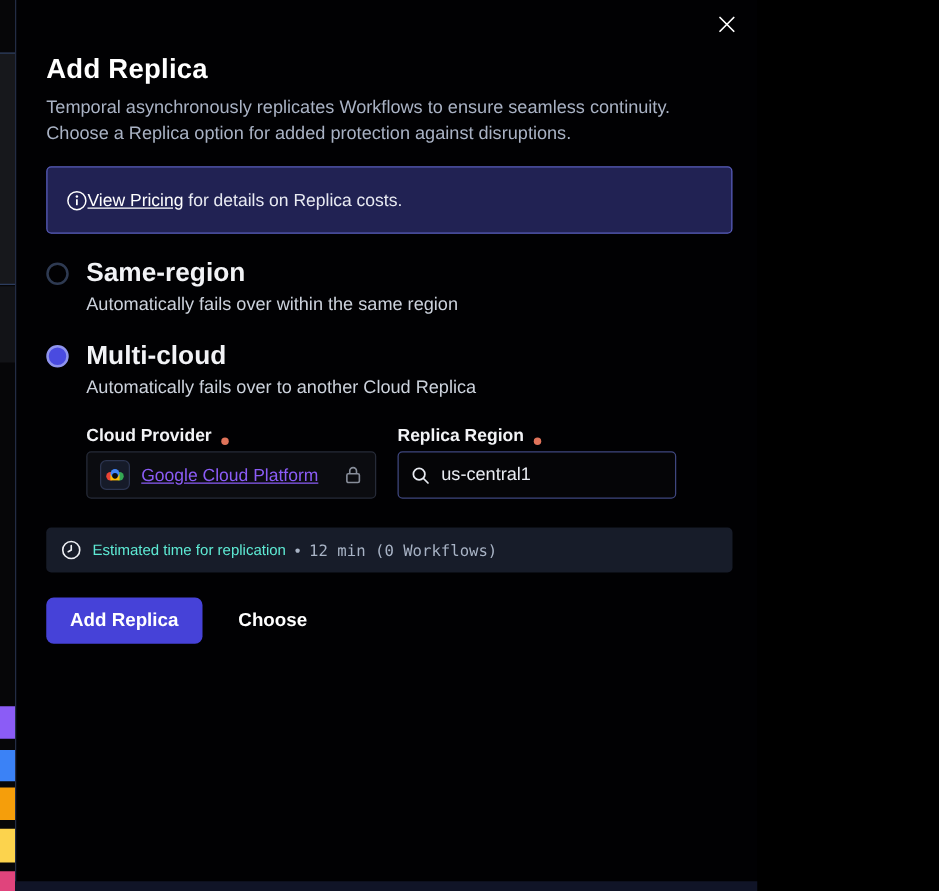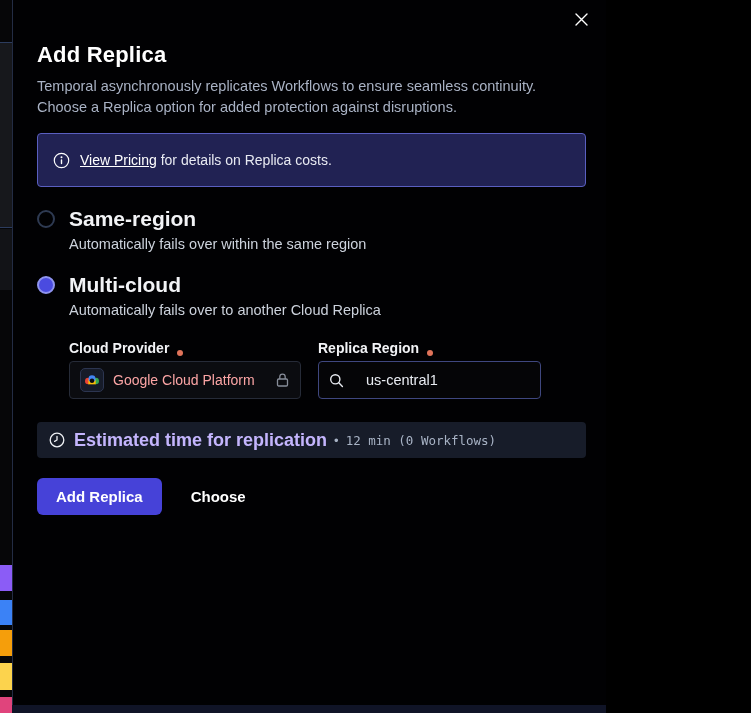--- a/index.html
+++ b/index.html
@@ -14,48 +14,48 @@
   .color-block { position:absolute; left:0; width:12px; }
   .bottom-bar { position:absolute; left:12px; right:0; bottom:0; height:8px; background:#101427; }
 
   
   .modal { position:absolute; left:12px; top:0; right:0; bottom:0; background:#010103; border-left:1px solid #232c44; padding:0 20px 0 24px; }
   .close-btn { position:absolute; top:9px; right:15px; width:20px; height:20px; display:flex; align-items:center; justify-content:center; cursor:pointer; background:none; border:none; }
   .modal-title { margin-top:42px; font-size:22px; font-weight:bold; color:#fff; letter-spacing:.2px; }
   .modal-desc { margin-top:8px; font-size:14.5px; line-height:21px; color:#a9b2c4; max-width:680px; }
 
   .pricing-banner { margin-top:15px; height:54px; background:#212253; border:1px solid #5a5fc0; border-radius:4px; display:flex; align-items:center; padding:0 15px; color:#e8eaf2; font-size:14px; }
-  .pricing-banner .txt { margin-left:10px; }
+  .pricing-banner .txt { }
   .link { color:#fff; text-decoration:underline; cursor:pointer; }
 
   .option { margin-top:20px; }
   .option:first-of-type { margin-top:26px; }
   .option-header { display:flex; align-items:center; cursor:pointer; }
   .radio { width:18px; height:18px; border-radius:50%; border:2px solid #2e3a52; background:transparent; flex:0 0 18px; }
   .option.selected .radio { background:#4a4be0; border-color:#8f94ee; }
   .option-label { margin-left:14px; font-size:21px; font-weight:bold; color:#f2f3f6; }
   .option-desc { margin:5px 0 0 32px; font-size:14.5px; color:#ccd2dc; line-height:17px; }
 
   .mc-form { margin-left:32px; }
   .form-labels { margin-top:21px; display:flex; gap:17px; }
   .form-label { font-size:14px; font-weight:bold; color:#f2f3f6; display:flex; align-items:flex-end; }
   .form-label .dot { width:6px; height:6px; border-radius:50%; background:#e0735a; margin-left:8px; }
   .lbl-provider { width:232px; }
   .lbl-region { width:223px; }
   .fields { margin-top:5px; display:flex; gap:17px; }
   .field { height:38px; border-radius:4px; display:flex; align-items:center; }
   .field.provider { width:232px; background:#0b0c10; border:1px solid #262b38; padding:0 10px; }
   .gcp-badge { width:24px; height:24px; border-radius:5px; background:#161b29; border:1px solid #2c3550; display:flex; align-items:center; justify-content:center; }
-  .provider-name { margin-left:9px; font-size:14px; color:#fca5a5; flex:1; }
+  .provider-name { margin-left:9px; font-size:14px; color:#8b5cf6; flex:1;text-decoration:underline; }
   .field.region { width:223px; background:#050507; border:1px solid #3f477f; padding:0 10px; }
-  .region-input { margin-left:22px; font-size:14.5px; color:#e9ecf2; background:transparent; border:none; outline:none; width:160px; font-family:"Liberation Sans","DejaVu Sans",sans-serif; }
+  .region-input { margin-left:9px; font-size:14.5px; color:#e9ecf2; background:transparent; border:none; outline:none; width:160px; font-family:"Liberation Sans","DejaVu Sans",sans-serif; }
   .traffic-note { margin-top:17px; font-size:12.5px; color:#d7dbe3; }
 
   .estimate-banner { margin-top:23px; height:36px; background:#171c29; border-radius:4px; display:flex; align-items:center; padding:0 12px; }
-  .estimate-label { margin-left:9px; font-size:18px; font-weight:bold; color:#c4b5fd; }
+  .estimate-label { margin-left:9px; font-size:12px; font-weight:normal; color:#5eead4; }
   .estimate-sep { margin:0 7px; color:#a8b3c5; font-size:13px; }
   .estimate-value { font-family:"DejaVu Sans Mono","Liberation Mono",monospace; font-size:12.5px; color:#a8b3c5; }
 
   .actions { margin-top:20px; display:flex; align-items:center; }
   .btn-primary { height:37px; padding:0 19px; background:#4642d8; color:#fff; font-size:15px; font-weight:bold; border:none; border-radius:6px; cursor:pointer; font-family:inherit; }
   .btn-ghost { margin-left:29px; background:none; border:none; color:#fff; font-size:15px; font-weight:bold; cursor:pointer; font-family:inherit; }
 
   svg { display:block; }
 </style>
 </head>

